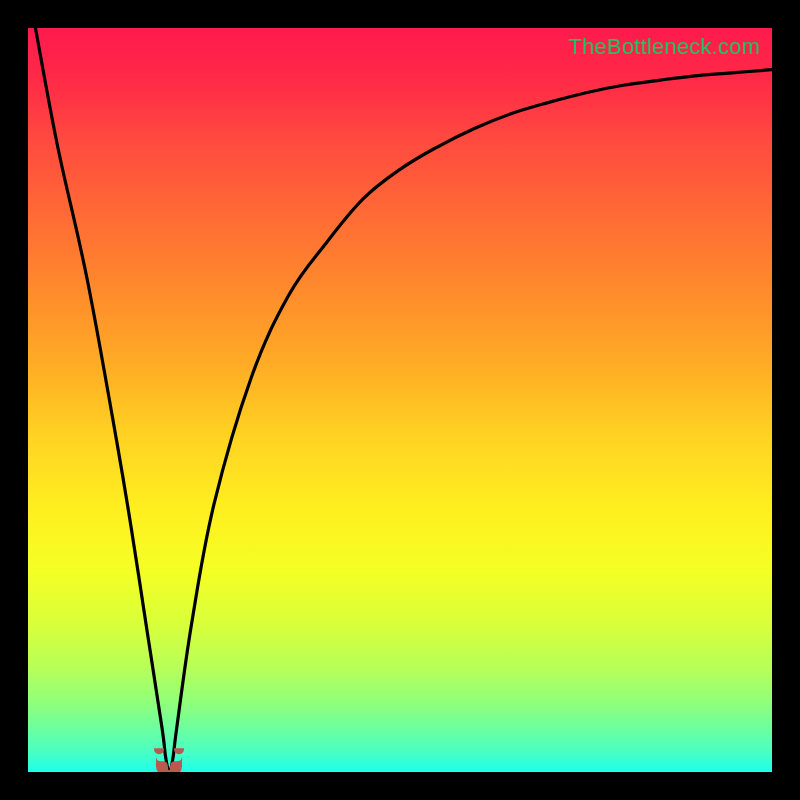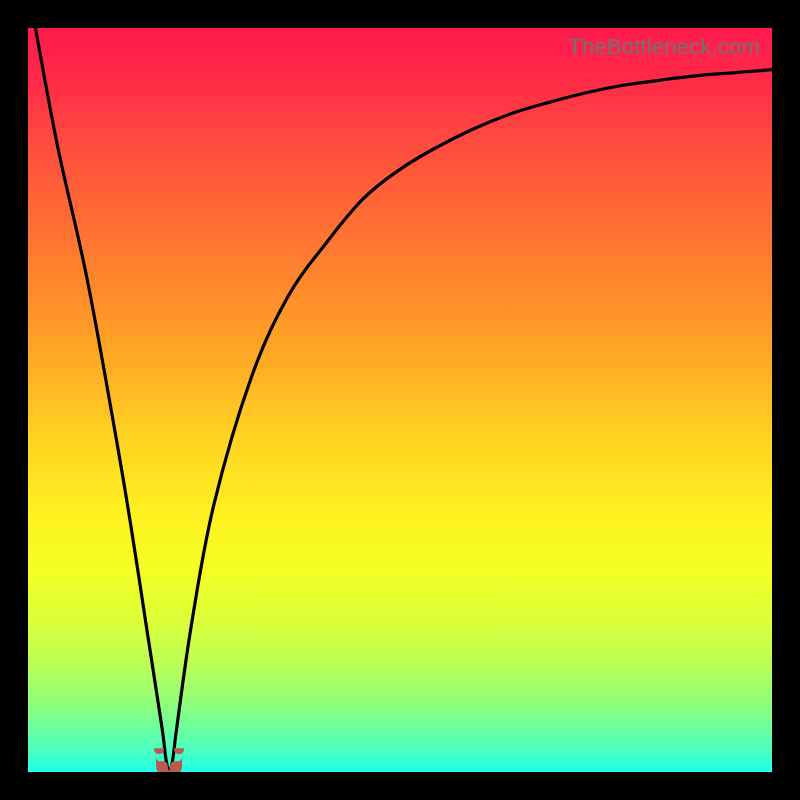--- a/index.html
+++ b/index.html
@@ -45,21 +45,21 @@
       #4dffbf 97%,
       #1effea 100%
     );
   }
   .watermark {
     position: absolute;
     top: 6px;
     right: 12px;
     font-family: Arial, Helvetica, sans-serif;
     font-size: 22px;
-    color: #737373;
+    color: #22c55e;
     letter-spacing: 0.2px;
     user-select: none;
   }
   svg.curve {
     position: absolute;
     inset: 0;
     width: 100%;
     height: 100%;
   }
   .marker {

